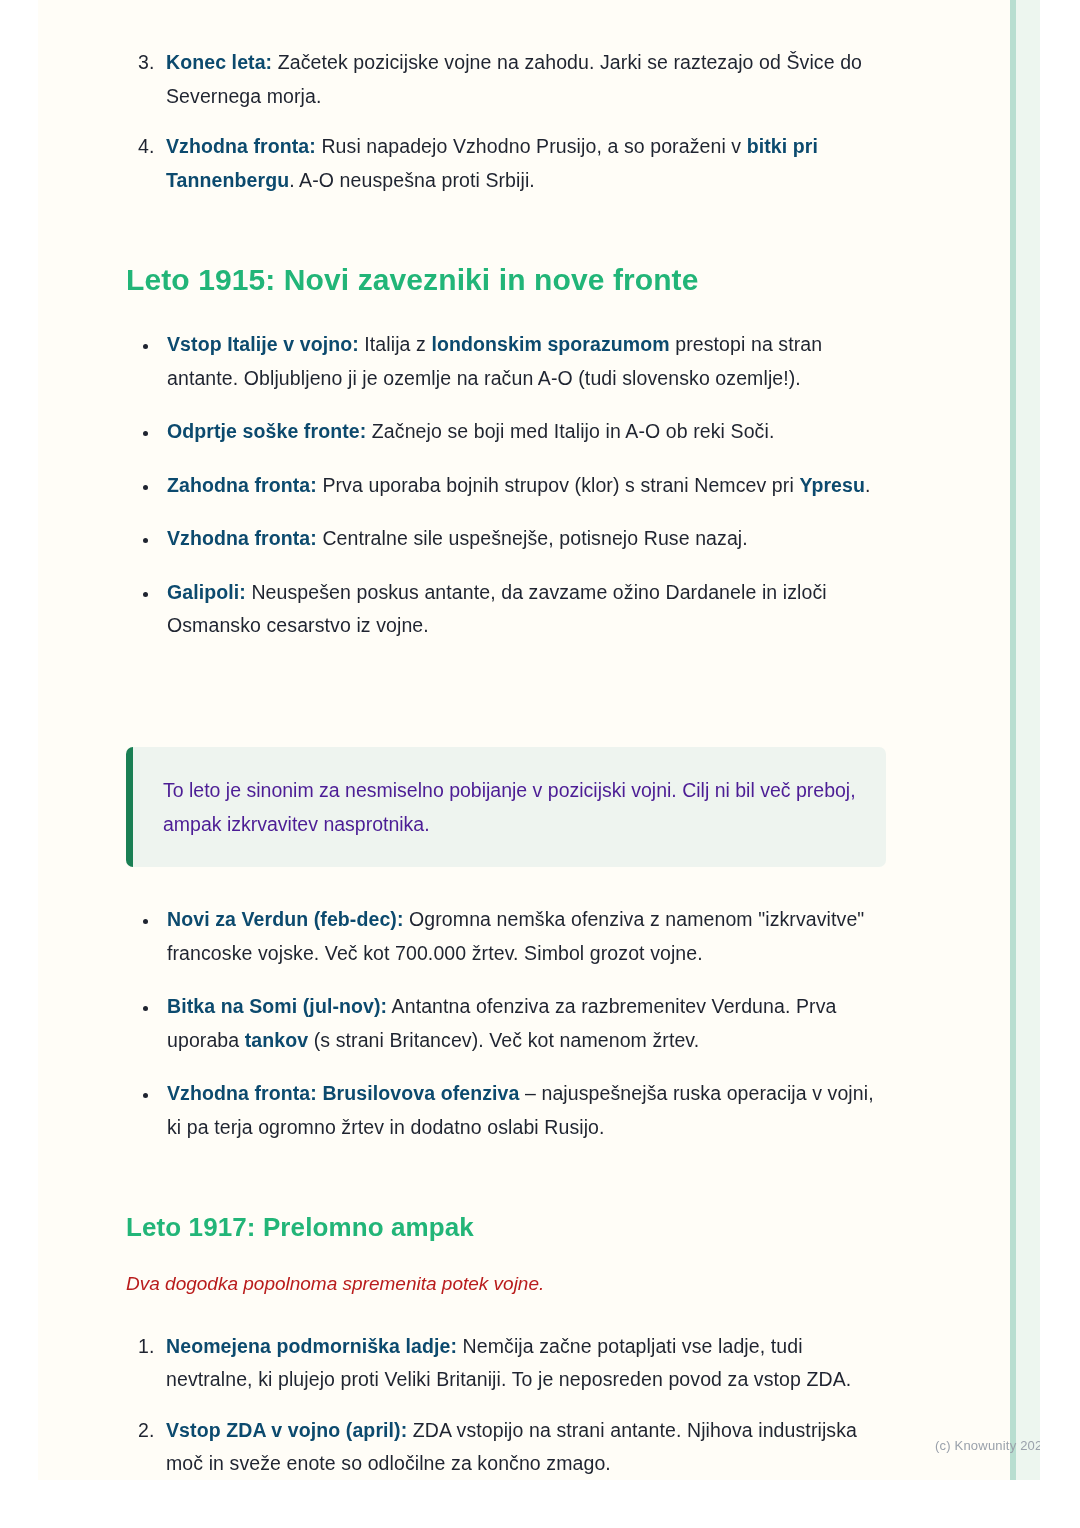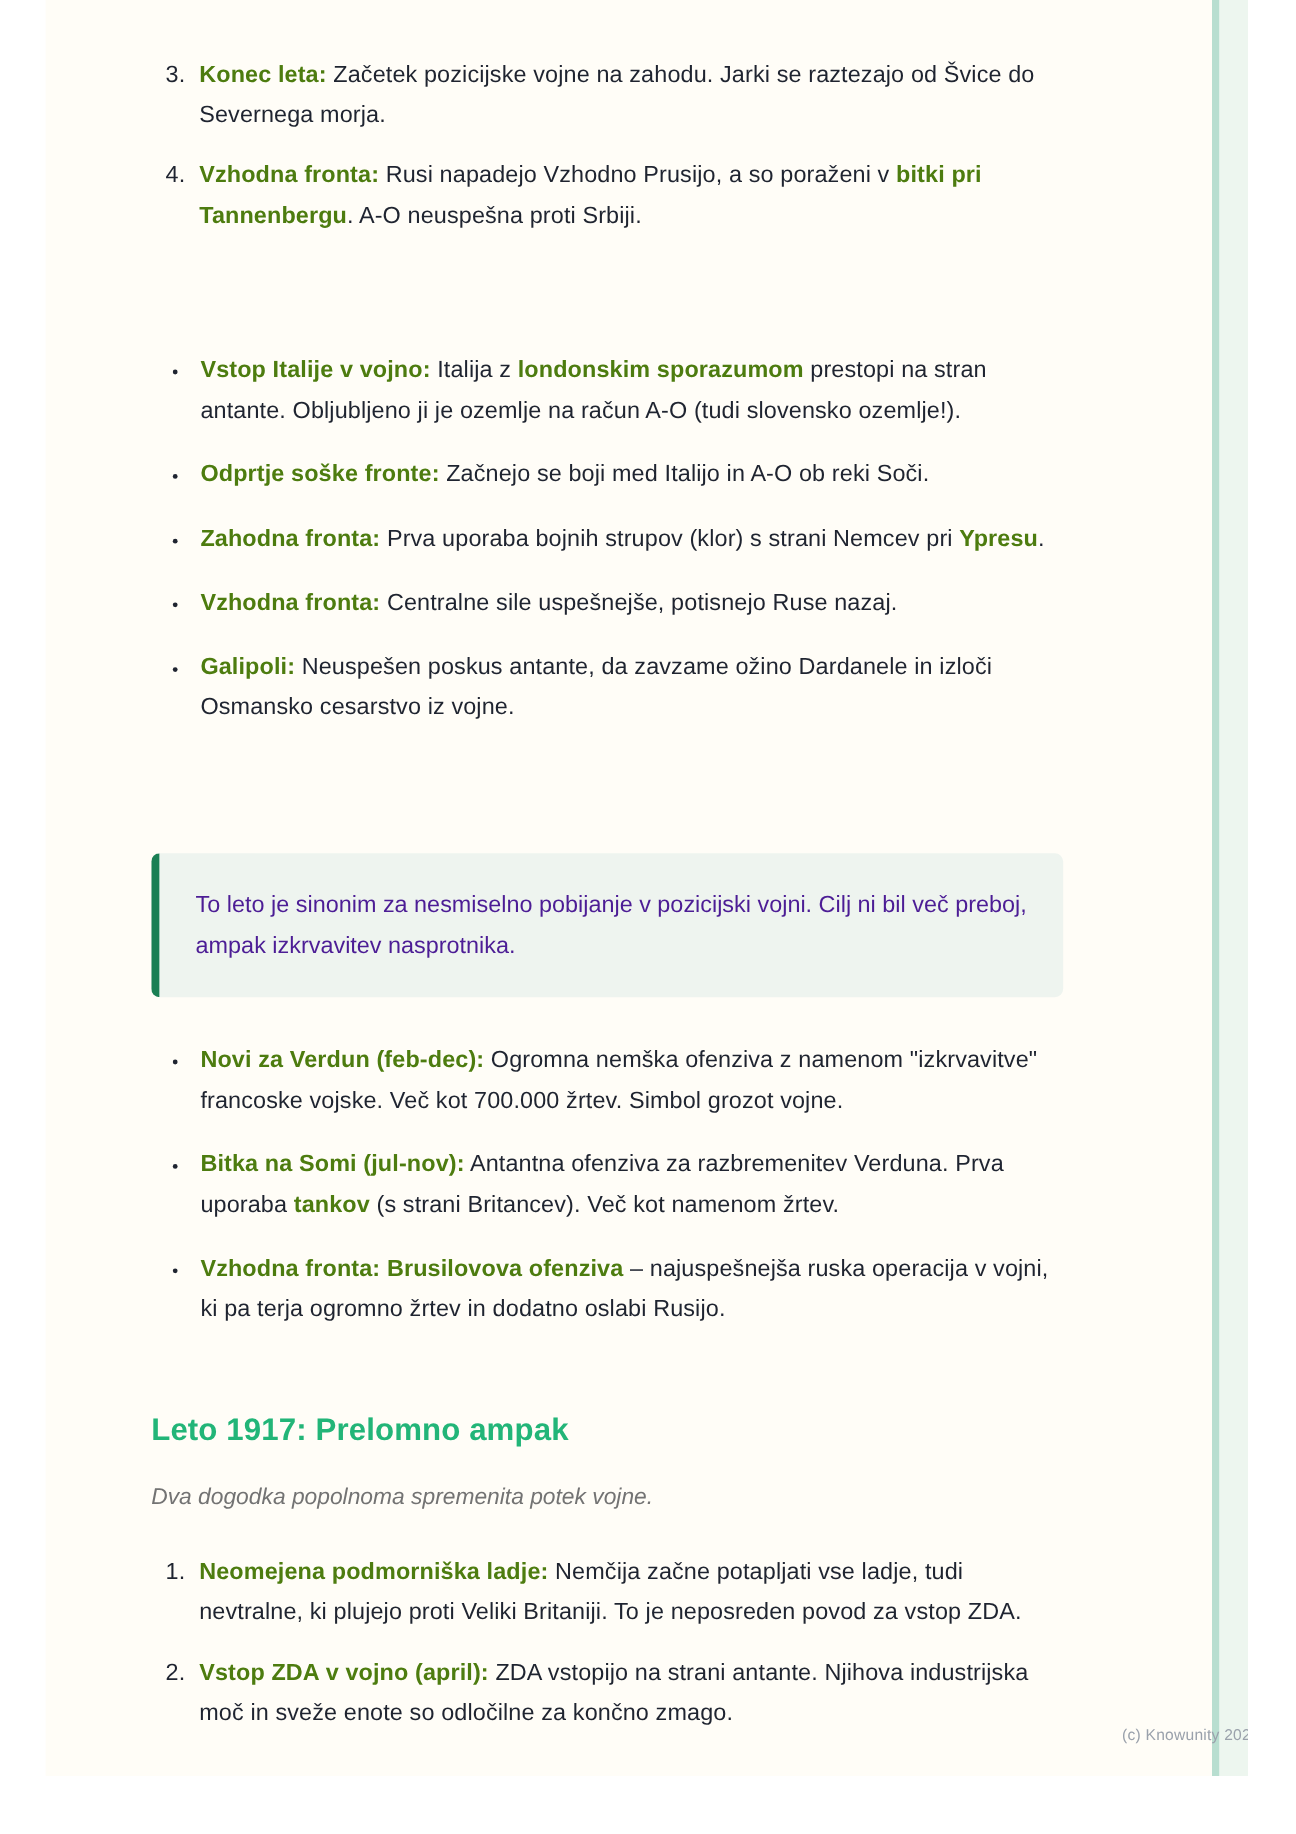--- a/index.html
+++ b/index.html
@@ -78,36 +78,36 @@
     margin: 0 0 20px 0;
     padding-left: 8px;
   }
   ul.dot-list > li::marker {
     color: #1f2430;
     font-size: 15px;
   }
 
   li:last-child { margin-bottom: 0; }
 
-  b, .bold { font-weight: 700; color: #4d7c0f; }
+  b, .bold { font-weight: 700; color: #0c4a6e; }
 
   
   h2.section-heading {
     color: #22b578;
     font-weight: 700;
     margin: 0;
     letter-spacing: 0.1px;
   }
   h2.h-big   { font-size: 30px; line-height: 1.2; }
   h2.h-small { font-size: 26px; line-height: 1.2; }
 
   p.lede {
     margin: 0;
     font-style: italic;
-    color: #737373;
+    color: #b91c1c;
     font-size: 19px;
     line-height: 1.6;
   }
 
   
   .callout {
     background: #eef4ef;
     border-left: 7px solid #1a7f54;
     border-radius: 7px;
     padding: 26px 28px 26px 30px;
@@ -154,20 +154,21 @@
       <li>
         <b class="bold">Konec leta:</b><span> Začetek pozicijske vojne na zahodu. Jarki se raztezajo od Švice do Severnega morja.</span>
       </li>
       <li>
         <b class="bold">Vzhodna fronta:</b><span> Rusi napadejo Vzhodno Prusijo, a so poraženi v </span><b class="bold">bitki pri Tannenbergu</b><span>. A-O neuspešna proti Srbiji.</span>
       </li>
     </ol>
 
     <div class="sp-1"></div>
 
+    <h2 class="section-heading h-big">Leto 1915: Novi zavezniki in nove fronte</h2>
 
     <div class="sp-2"></div>
 
     <ul class="dot-list doc-text">
       <li>
         <b class="bold">Vstop Italije v vojno:</b><span> Italija z </span><b class="bold">londonskim sporazumom</b><span> prestopi na stran antante. Obljubljeno ji je ozemlje na račun A-O (tudi slovensko ozemlje!).</span>
       </li>
       <li>
         <b class="bold">Odprtje soške fronte:</b><span> Začnejo se boji med Italijo in A-O ob reki Soči.</span>
       </li>

